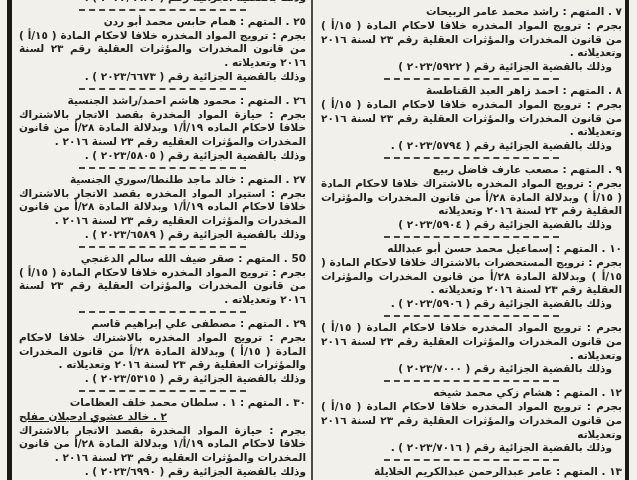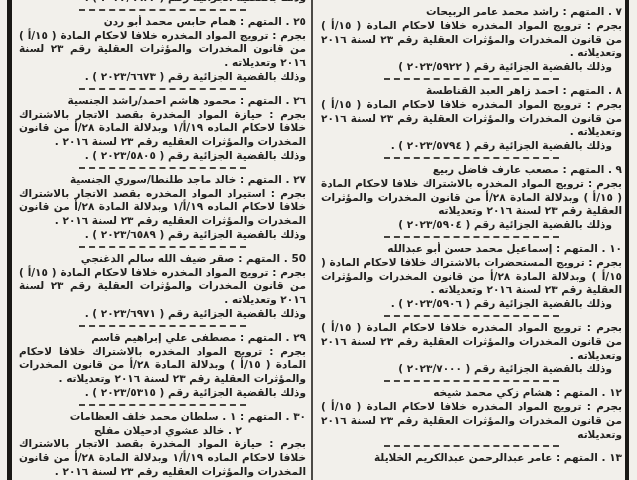--- a/index.html
+++ b/index.html
@@ -23,21 +23,21 @@
     color:#232220;font-weight:700;
     font-size:10.5px;line-height:13.8px;
     text-rendering:optimizeLegibility;
   }
   .col-right{left:321px;width:301px;top:5px;height:475px;}
   .col-left{left:19px;width:287px;top:-9px;height:489px;}
 
   .entry{margin:0;}
   .entry-header{text-align:right;white-space:nowrap;overflow:hidden;}
   .entry-number{letter-spacing:.5px;}
-  .accused-name2{text-align:right;padding-right:64px;}
+  .accused-name2{text-align:left;padding-right:64px;text-decoration:underline;}
   .charge{margin:0;text-align:justify;}
   .case-ref{text-align:right;}
   .col-right .case-ref{padding-right:10px;}
   .sep{
     width:58%;margin:4px auto 4px;height:0;
     border-bottom:2px dashed #45433f;
   }
   .clipped-line{text-align:right;white-space:nowrap;overflow:hidden;}
 </style>
 </head>
@@ -74,20 +74,21 @@
       </div>
       <div class="sep"></div>
       <div class="entry">
         <p class="charge">بجرم : ترويج المواد المخدره خلافا لاحكام المادة ( ١٥/أ ) من قانون المخدرات والمؤثرات العقلية رقم ٢٣ لسنة ٢٠١٦ وتعديلاته .</p>
         <div class="case-ref">وذلك بالقضية الجزائية رقم ( ٢٠٢٣/٧٠٠٠ )</div>
       </div>
       <div class="sep"></div>
       <div class="entry">
         <div class="entry-header"><span class="entry-number">١٢ .</span> <span class="accused-label">المتهم :</span> <span class="accused-name">هشام زكي محمد شيخه</span></div>
         <p class="charge">بجرم : ترويج المواد المخدره خلافا لاحكام المادة ( ١٥/أ ) من قانون المخدرات والمؤثرات العقلية رقم ٢٣ لسنة ٢٠١٦ وتعديلاته</p>
+        <div class="case-ref">وذلك بالقضية الجزائية رقم ( ٢٠٢٣/٧٠١٦ ) .</div>
       </div>
       <div class="sep"></div>
       <div class="entry">
         <div class="entry-header"><span class="entry-number">١٣ .</span> <span class="accused-label">المتهم :</span> <span class="accused-name">عامر عبدالرحمن عبدالكريم الخلايلة</span></div>
       </div>
     </div>
 
   <div class="col col-left" id="col-left" dir="rtl">
       <div class="case-ref clipped-line">وذلك بالقضية الجزائية رقم ( ٢٠٢٣/٦٦٢٣ ) .</div>
       <div class="sep"></div>
@@ -105,21 +106,20 @@
       <div class="sep"></div>
       <div class="entry">
         <div class="entry-header"><span class="entry-number">٢٧ .</span> <span class="accused-label">المتهم :</span> <span class="accused-name">خالد ماجد طلنطا/سوري الجنسية</span></div>
         <p class="charge">بجرم : استيراد المواد المخدره بقصد الاتجار بالاشتراك خلافا لاحكام الماده ١٩/أ/١ وبدلالة المادة ٢٨/أ من قانون المخدرات والمؤثرات العقليه رقم ٢٣ لسنة ٢٠١٦ .</p>
         <div class="case-ref">وذلك بالقضية الجزائية رقم ( ٢٠٢٣/٦٥٨٩ ) .</div>
       </div>
       <div class="sep"></div>
       <div class="entry">
         <div class="entry-header"><span class="entry-number">50 .</span> <span class="accused-label">المتهم :</span> <span class="accused-name">صقر ضيف الله سالم الدغنجي</span></div>
         <p class="charge">بجرم : ترويج المواد المخدره خلافا لاحكام المادة ( ١٥/أ ) من قانون المخدرات والمؤثرات العقلية رقم ٢٣ لسنة ٢٠١٦ وتعديلاته .</p>
-        <div class="case-ref">وذلك بالقضية الجزائية رقم ( ٢٠٢٣/٦٩٧١ ) .</div>
       </div>
       <div class="sep"></div>
       <div class="entry">
         <div class="entry-header"><span class="entry-number">٢٩ .</span> <span class="accused-label">المتهم :</span> <span class="accused-name">مصطفى علي إبراهيم قاسم</span></div>
         <p class="charge">بجرم : ترويج المواد المخدره بالاشتراك خلافا لاحكام المادة ( ١٥/أ ) وبدلالة المادة ٢٨/أ من قانون المخدرات والمؤثرات العقلية رقم ٢٣ لسنة ٢٠١٦ وتعديلاته .</p>
         <div class="case-ref">وذلك بالقضية الجزائية رقم ( ٢٠٢٣/٥٣١٥ ) .</div>
       </div>
       <div class="sep"></div>
       <div class="entry">
         <div class="entry-header"><span class="entry-number">٣٠ .</span> <span class="accused-label">المتهم :</span> <span class="accused-name">١ . سلطان محمد خلف العظامات</span></div>

